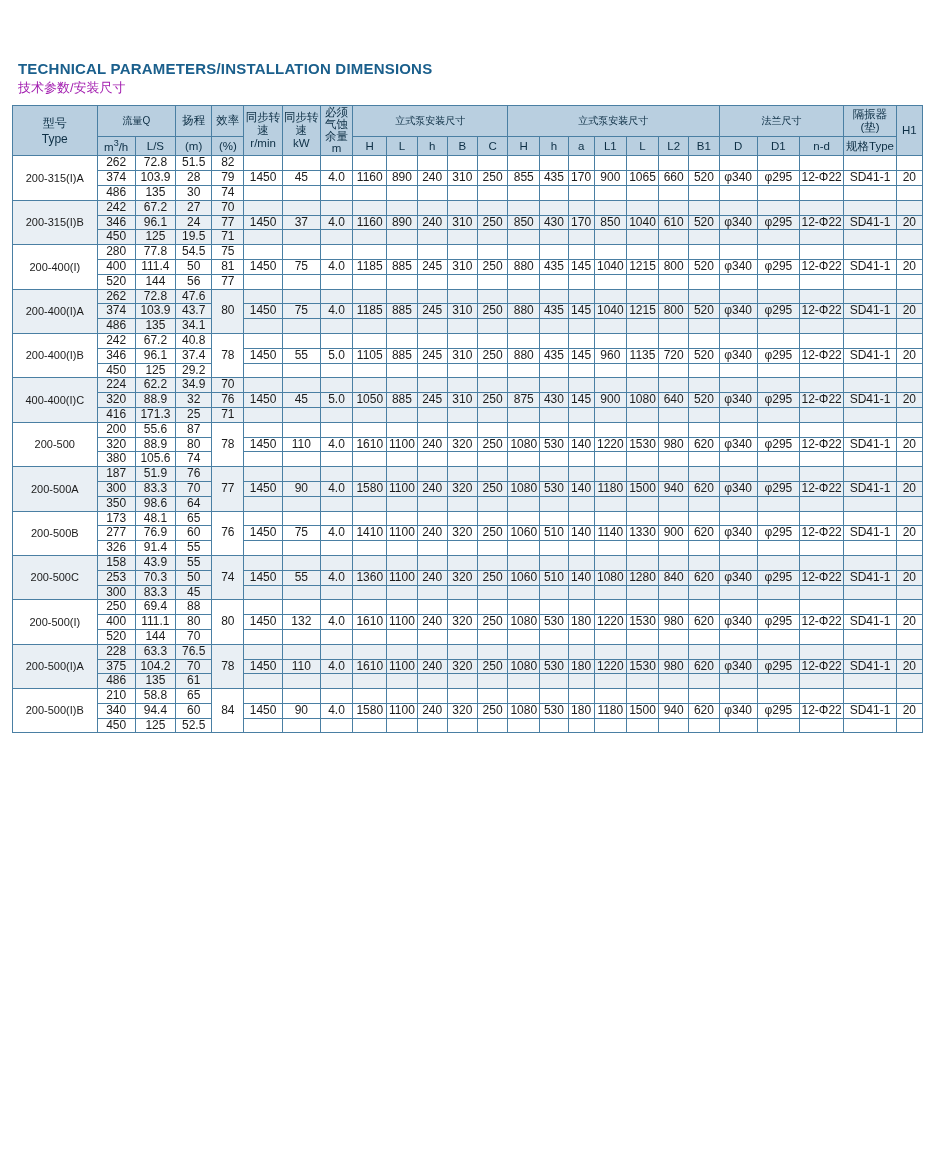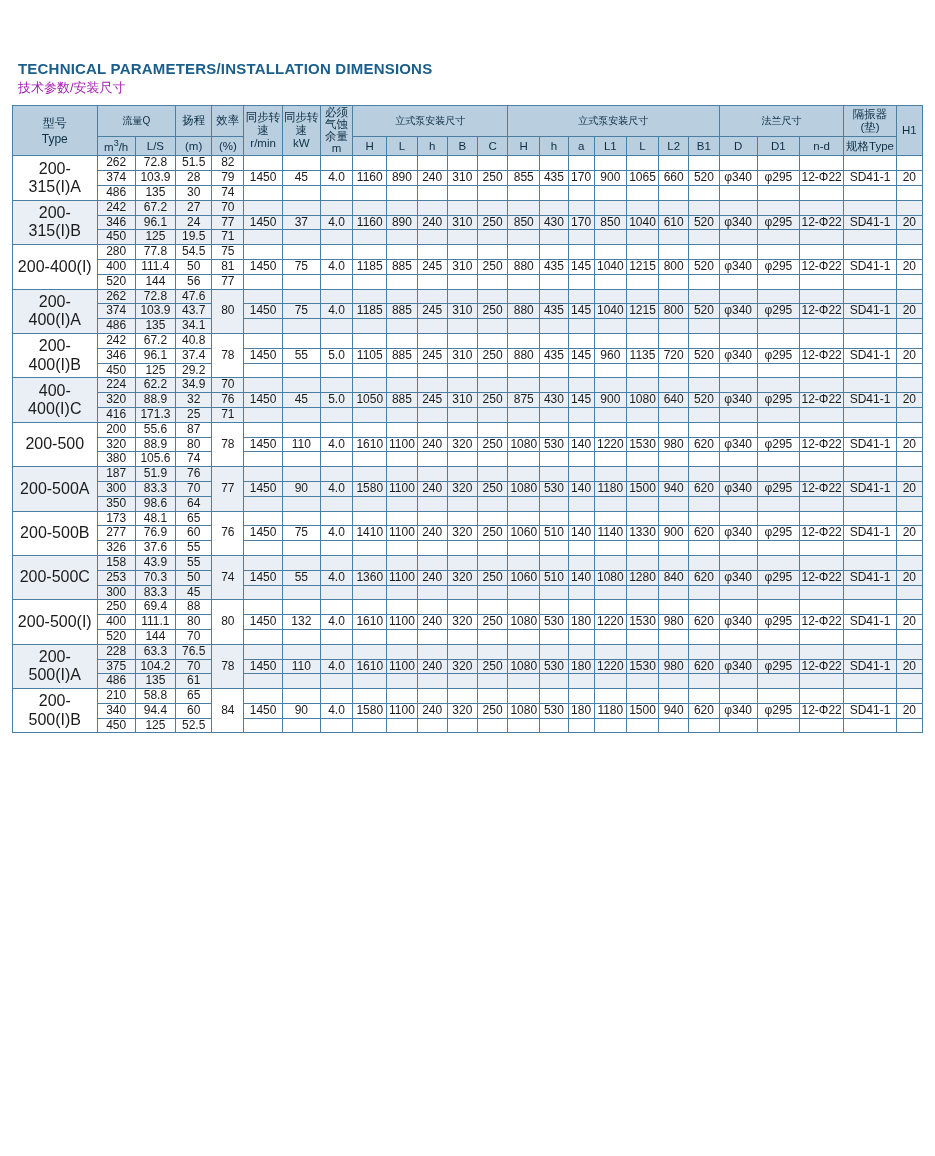--- a/index.html
+++ b/index.html
@@ -59,21 +59,21 @@
   }
   tbody td {
     font-size: 12px;
     padding: 2px 1px;
     background: #ffffff;
   }
   tbody tr.alt td {
     background: #e9eff4;
   }
   td.model {
-    font-size: 16px;
+    font-size: 11px;
   }
   .sub {
     font-size: 9px;
     vertical-align: super;
   }
   
   col.c-model { width: 84px; }
   col.c-q1 { width: 38px; }
   col.c-q2 { width: 40px; }
   col.c-h { width: 36px; }
@@ -856,21 +856,21 @@
           <td>900</td>
           <td>620</td>
           <td>φ340</td>
           <td>φ295</td>
           <td>12-Φ22</td>
           <td>SD41-1</td>
           <td>20</td>
         </tr>
         <tr class="data-row">
           <td>326</td>
-          <td>37.6</td>
+          <td>91.4</td>
           <td>55</td>
           <td></td>
           <td></td>
           <td></td>
           <td></td>
           <td></td>
           <td></td>
           <td></td>
           <td></td>
           <td></td>

